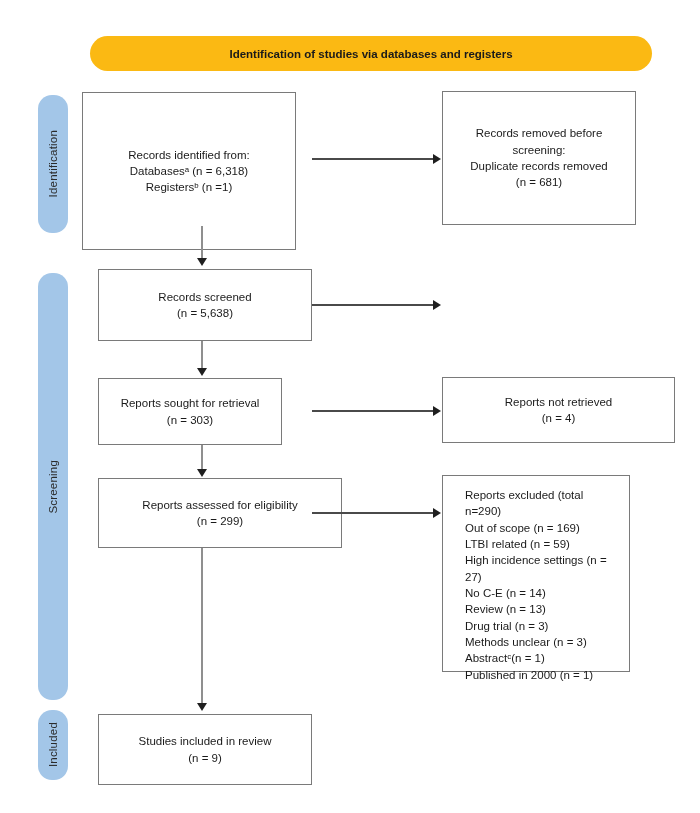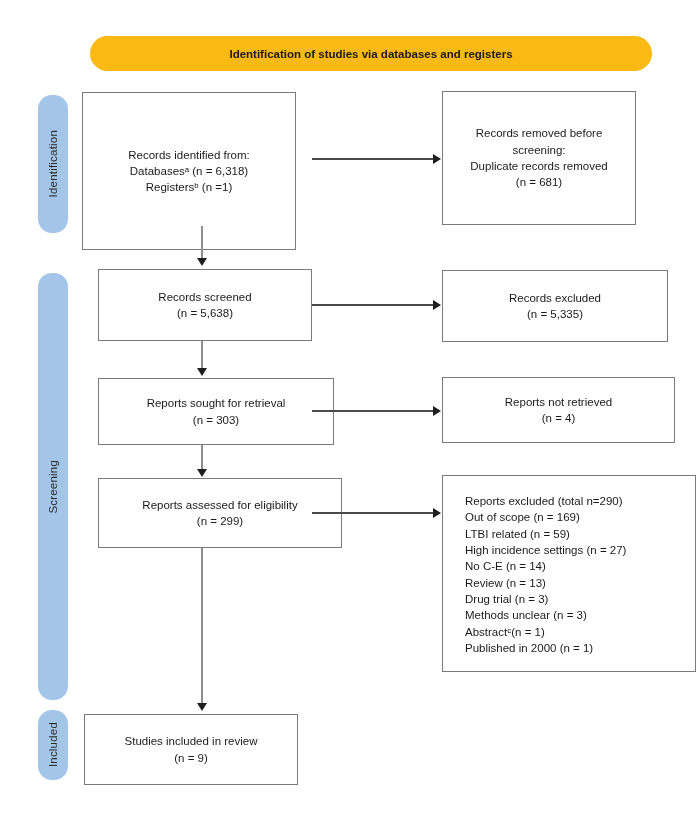--- a/index.html
+++ b/index.html
@@ -52,29 +52,29 @@
     box-sizing: border-box;
     display: flex; flex-direction: column;
     align-items: center; justify-content: center;
     text-align: center;
     font-size: 11.5px; line-height: 1.42; color: var(--text, #1a1a1a);
   }
   #box-identified      { left: 82px;  top: 92px;  width: 214px; height: 158px; }
   #box-removed         { left: 442px; top: 91px;  width: 194px; height: 134px; }
   #box-screened        { left: 98px;  top: 269px; width: 214px; height: 72px; }
   #box-excluded        { left: 442px; top: 270px; width: 226px; height: 72px; }
-  #box-sought          { left: 98px;  top: 378px; width: 236px; height: 67px; }
+  #box-sought          { left: 98px;  top: 378px; width: 184px; height: 67px; }
   #box-not-retrieved   { left: 442px; top: 377px; width: 233px; height: 66px; }
   #box-assessed        { left: 98px;  top: 478px; width: 244px; height: 70px; }
   #box-reports-excluded{
-    left: 442px; top: 475px; width: 254px; height: 197px;
+    left: 442px; top: 475px; width: 188px; height: 197px;
     align-items: flex-start; justify-content: flex-start;
-    text-align: left; padding: 17px 8px 0 22px;
+    text-align: left; padding: 11px 8px 0 22px;
   }
-  #box-included        { left: 84px;  top: 714px; width: 214px; height: 71px; }
+  #box-included        { left: 98px;  top: 714px; width: 214px; height: 71px; }
 
   
   .varrow {
     position: absolute;
     width: 2px;
     background: var(--arrow-line, #8f8f8f);
   }
   .varrow::after {
     content: '';
     position: absolute;
@@ -133,24 +133,20 @@
   <div class="node" id="box-removed">
       <div class="line">Records removed before</div>
       <div class="line">screening:</div>
       <div class="line">Duplicate records removed</div>
       <div class="line">(n = 681)</div>
     </div>
   <div class="node" id="box-screened">
       <div class="line">Records screened</div>
       <div class="line">(n = 5,638)</div>
     </div>
-  <div class="node" id="box-excluded">
-      <div class="line">Records excluded</div>
-      <div class="line">(n = 5,335)</div>
-    </div>
   <div class="node" id="box-sought">
       <div class="line">Reports sought for retrieval</div>
       <div class="line">(n = 303)</div>
     </div>
   <div class="node" id="box-not-retrieved">
       <div class="line">Reports not retrieved</div>
       <div class="line">(n = 4)</div>
     </div>
   <div class="node" id="box-assessed">
       <div class="line">Reports assessed for eligibility</div>

